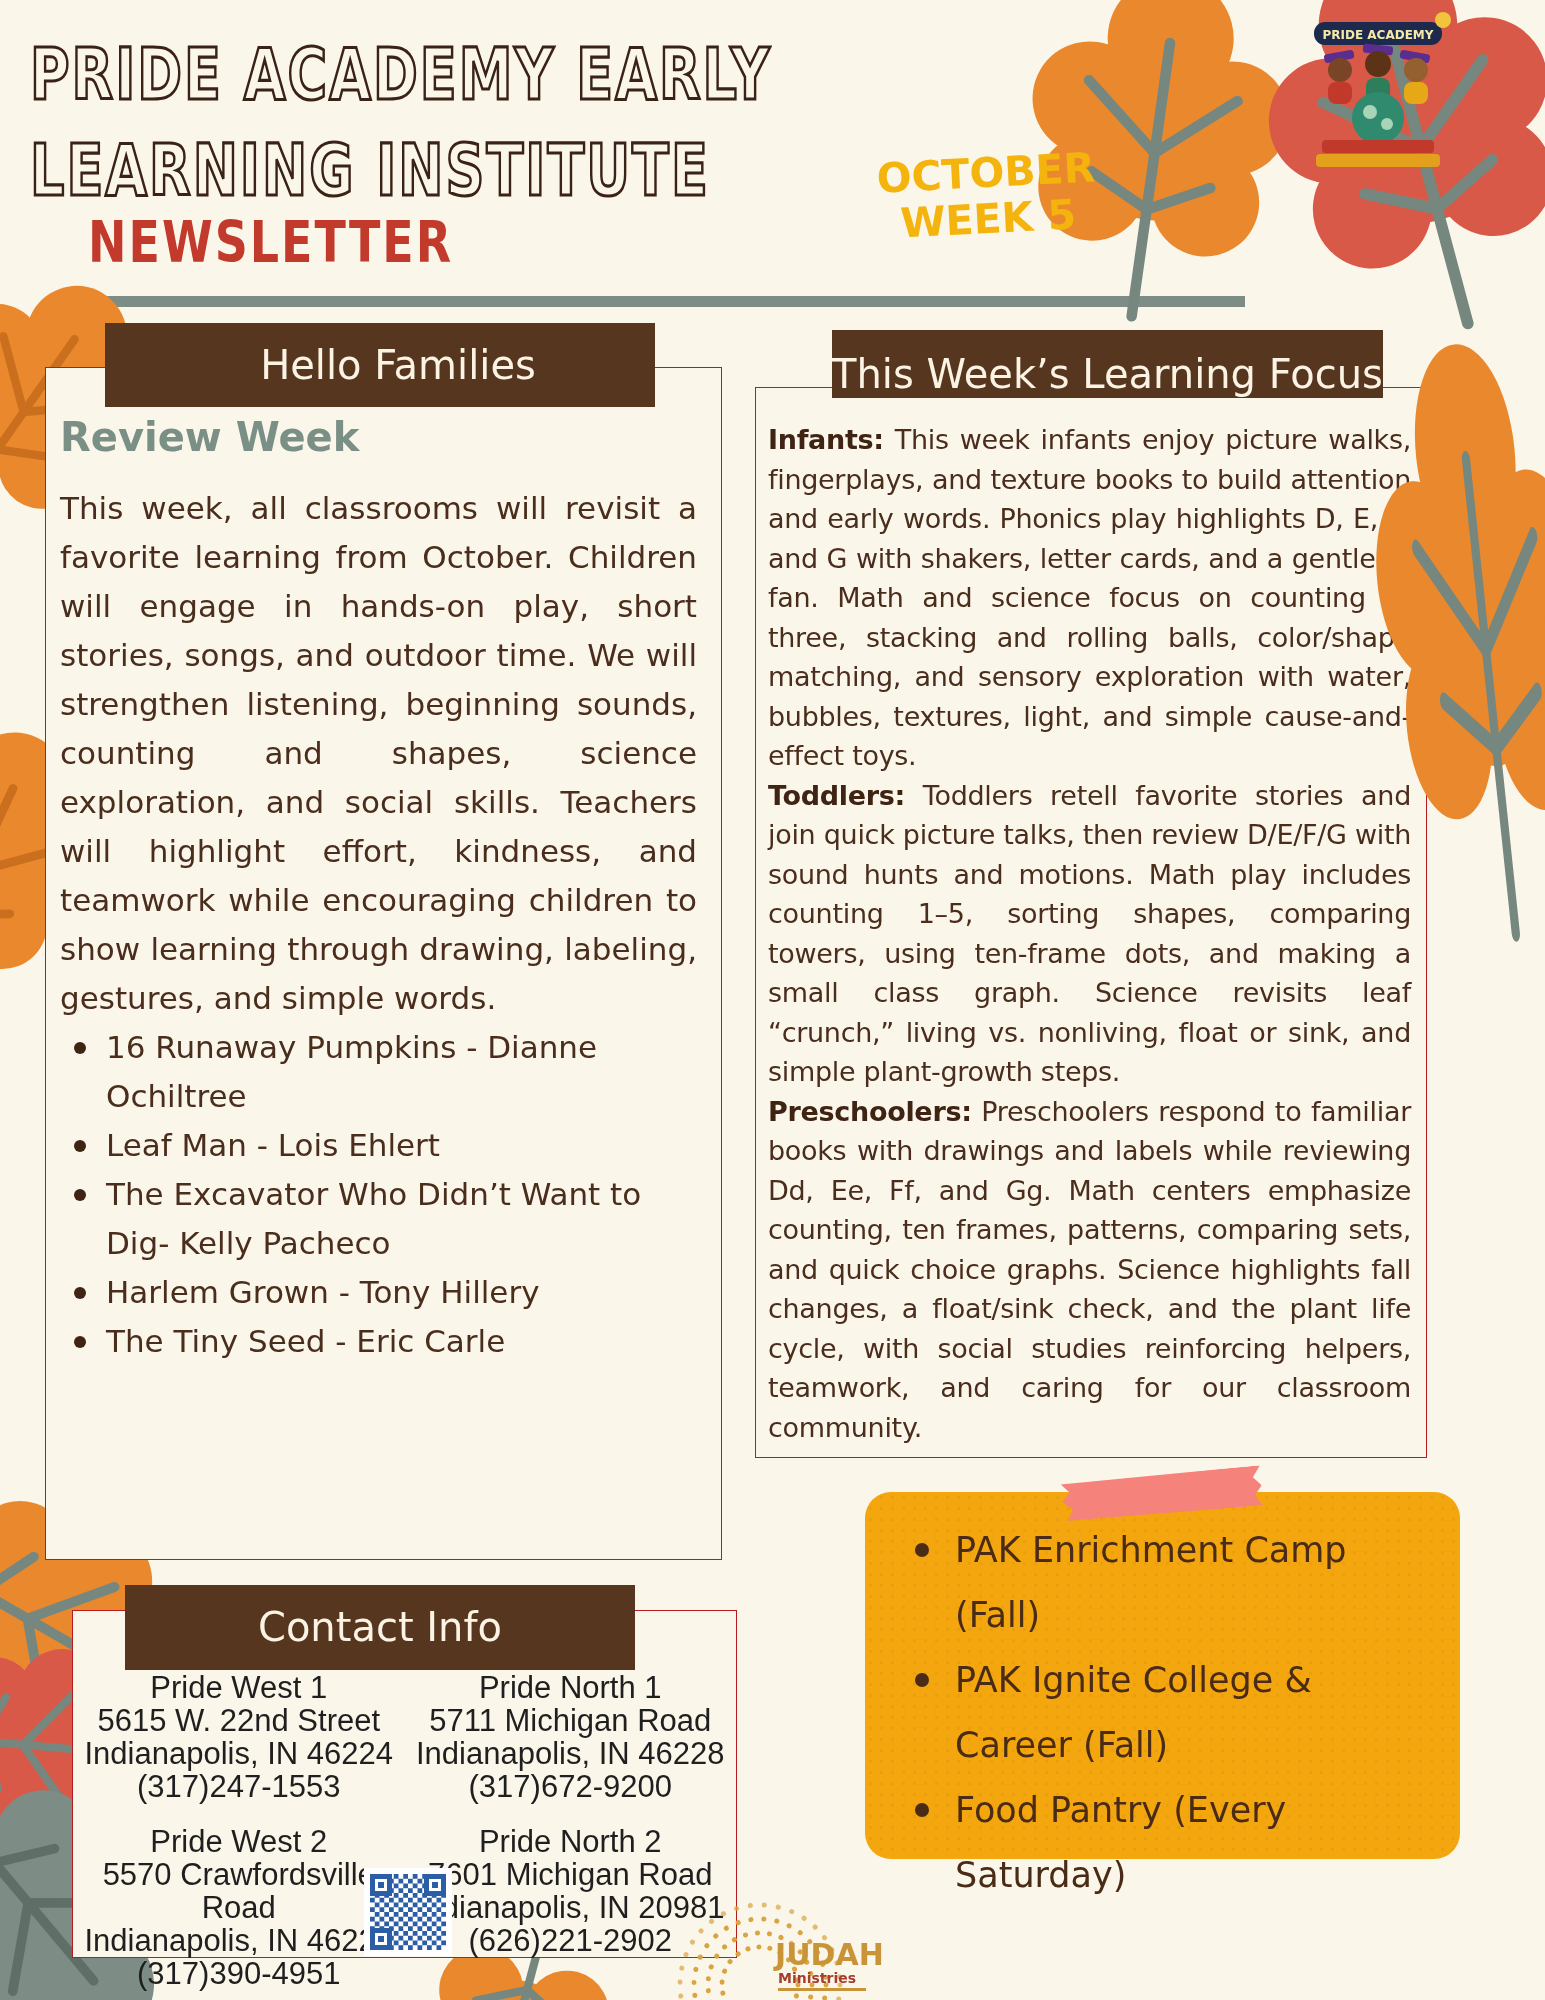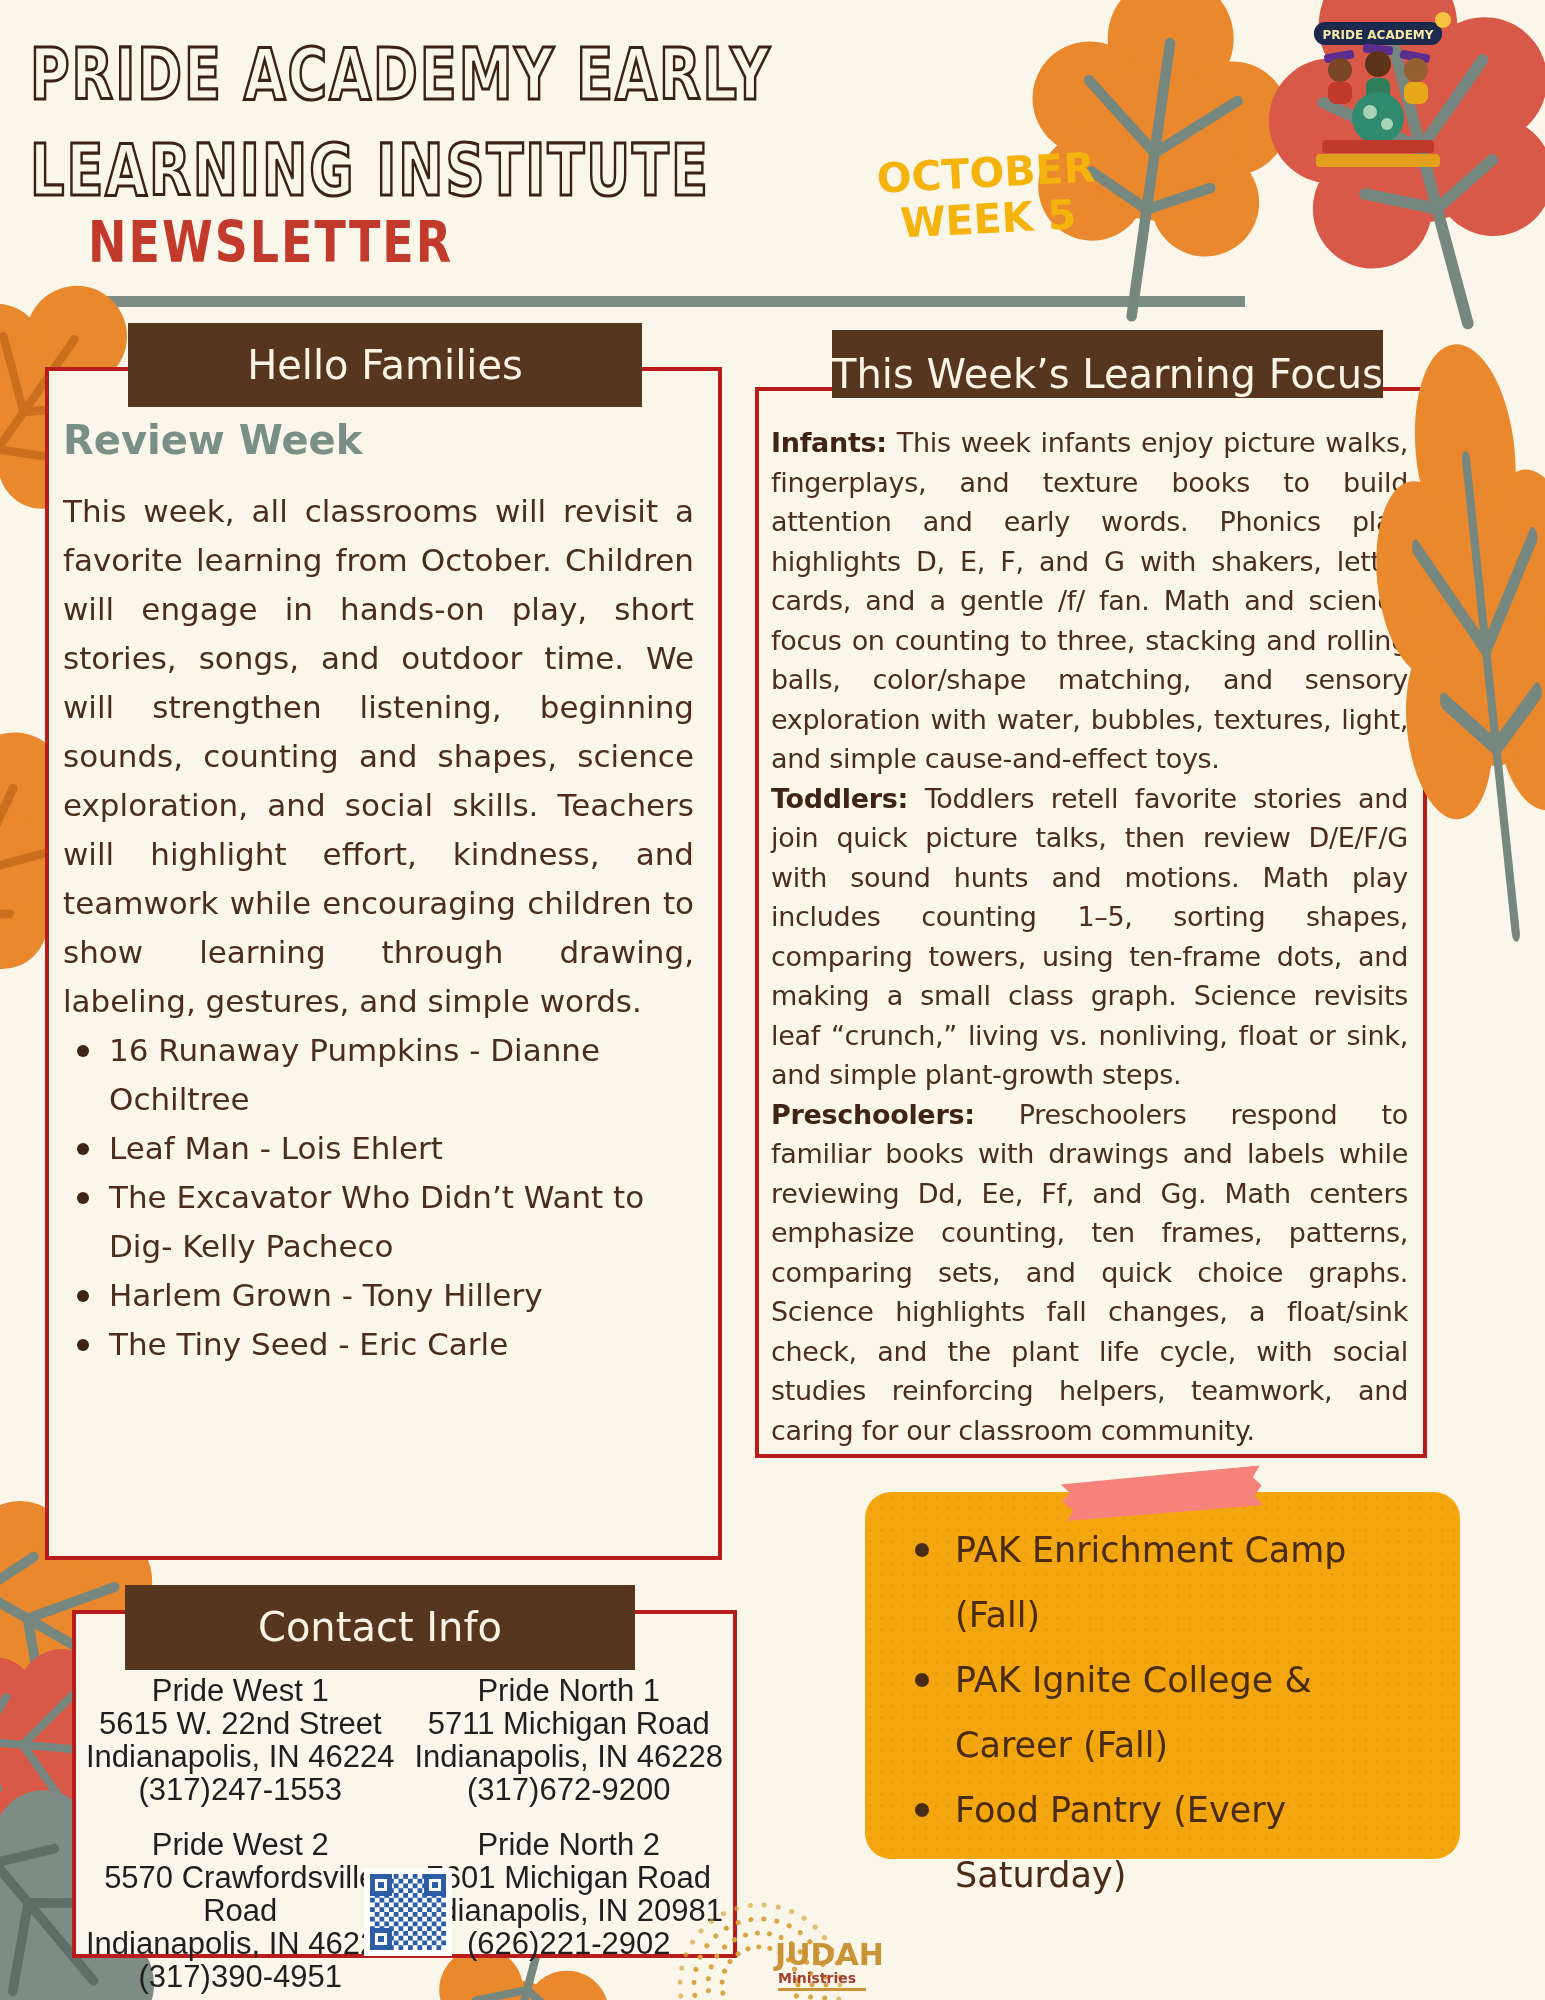--- a/index.html
+++ b/index.html
@@ -21,27 +21,27 @@
     left:88px;top:210px;z-index:2;font-size:46px;font-weight:800;letter-spacing:2px;
     color:#C23A2B;transform:scaleY(1.22);transform-origin:top left;white-space:nowrap;
   }
   .issue{
     left:862px;top:150px;width:250px;z-index:2;transform:rotate(-3deg);
     color:#F5B30E;font-weight:800;font-size:41px;line-height:46px;text-align:center;
     white-space:nowrap;
   }
   .divider{left:80px;top:296px;width:1165px;height:11px;background:#7D8C84;z-index:1;}
   
-  .card{position:absolute;background:#FBF6EA;border:4px solid #b91c1c;z-index:3;box-sizing:border-box;}
+  .card{position:absolute;background:#FBF6EA;border:1px solid #b91c1c;z-index:3;box-sizing:border-box;}
   .banner{
     position:absolute;background:#57361F;z-index:4;color:#FBF3E4;
     font-size:40px;text-align:center;white-space:nowrap;
   }
   .left-card{left:45px;top:367px;width:677px;height:1193px;padding:46px 24px 0 14px;}
-  .banner-hello{left:128px;top:323px;width:514px;height:84px;line-height:84px;}
+  .banner-hello{left:105px;top:323px;width:514px;height:84px;line-height:84px;padding-left:36px;}
   .right-card{left:755px;top:387px;width:672px;height:1071px;padding:32px 15px 0 12px;}
   .banner-focus{left:832px;top:330px;width:551px;height:68px;line-height:88px;}
   .contact-card{left:72px;top:1610px;width:665px;height:348px;padding-top:60px;}
   .banner-contact{left:125px;top:1585px;width:510px;height:85px;line-height:85px;text-align:center;}
   
   .review-heading{font-size:40px;font-weight:bold;color:#7A8F86;margin:0 0 24px 0;}
   .body-text{font-size:31px;line-height:49px;color:#4A2D1C;text-align:justify;margin:0;}
   .books-heading{font-size:41px;font-weight:bold;color:#3F2313;margin:34px 0 14px 0;}
   ul.books{margin:0;padding:0 0 0 46px;list-style:none;}
   ul.books li{position:relative;font-size:31px;line-height:49px;color:#4A2D1C;margin:0;}

